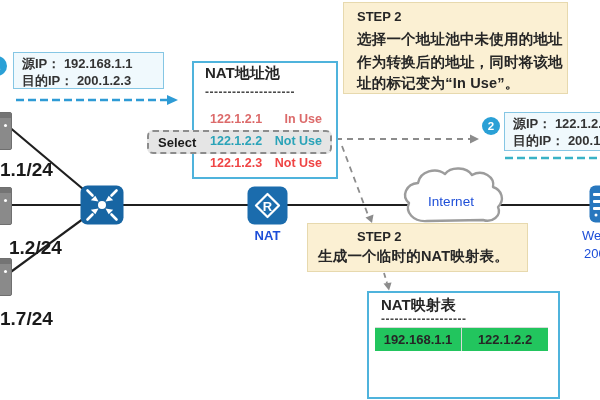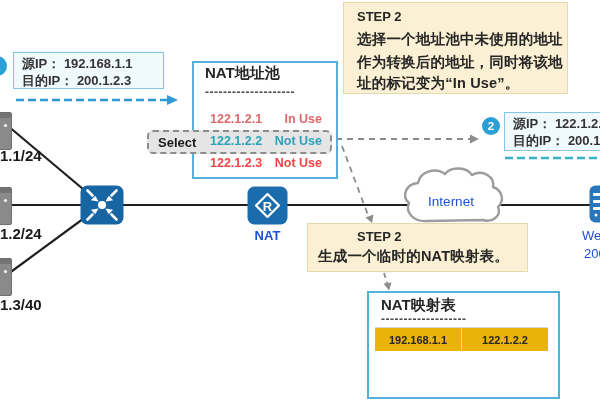--- a/index.html
+++ b/index.html
@@ -38,30 +38,30 @@
   .step-box{
     background:#fbf0d3;border:1px solid #e7d9ae;
   }
   .step-title{font-size:13px;font-weight:700;color:#262626;white-space:nowrap;}
   .step-line{font-size:14.5px;font-weight:600;color:#262626;white-space:nowrap;letter-spacing:0.2px;}
   .host{
     background:#8a8a8a;border:1px solid #6f6f6f;border-radius:2px;overflow:hidden;
   }
   .host .cap{position:absolute;left:0;top:0;width:100%;height:5px;background:#747474;}
   .host .dot{position:absolute;right:4px;top:11px;width:3px;height:3px;background:#ffffff;border-radius:50%;}
-  .host-label{font-size:15px;font-weight:600;color:#1a1a1a;white-space:nowrap;}
+  .host-label{font-size:19px;font-weight:600;color:#1a1a1a;white-space:nowrap;margin-top:12px;}
   .node-label{font-size:13px;color:#1d4ed8;white-space:nowrap;}
   .maptable{width:173px;border-collapse:collapse;table-layout:fixed;}
   .maptable th{
     background:#29a3dc;color:#ffffff;font-size:13px;font-weight:700;
     height:20px;padding:0;text-align:center;border-left:2px solid #ffffff;
   }
   .maptable th:first-child{border-left:none;}
   .maptable td{
-    background:#eab308;color:#262626;font-size:11px;font-weight:600;
+    background:#22c55e;color:#262626;font-size:13px;font-weight:600;
     height:23px;padding:0;text-align:center;
     border-top:1px solid #d9d9d9;border-left:1px solid #d9d9d9;
   }
   .maptable td:first-child{border-left:none;}
 </style>
 </head>
 <body>
 
 <svg class="abs" style="left:0;top:0;" width="600" height="400" viewBox="0 0 600 400">
 
@@ -107,28 +107,28 @@
     <div class="dot"></div>
 
 </div>
 <div class="abs host-label" style="left:0;top:147px;">1.1/24</div>
 
 <div class="abs host" style="left:-17px;top:187px;width:27px;height:36px;">
   <div class="cap"></div>
     <div class="dot"></div>
 
 </div>
-<div class="abs host-label" style="left:0;top:225px;text-align:center;">1.2/24</div>
+<div class="abs host-label" style="left:9px;top:225px;text-align:center;">1.2/24</div>
 
 <div class="abs host" style="left:-17px;top:258px;width:27px;height:36px;">
   <div class="cap"></div>
     <div class="dot"></div>
 
 </div>
-<div class="abs host-label" style="left:0;top:296px;">1.3/40</div>
+<div class="abs host-label" style="left:0;top:296px;">1.7/24</div>
 
 <svg class="abs" style="left:80px;top:185px;" width="44" height="40" viewBox="0 0 44 40">
   <rect x="0.5" y="0.5" width="43" height="39" rx="7" fill="#1765a3"></rect>
   <circle cx="22" cy="20" r="4" fill="#ffffff"></circle>
   <g fill="#ffffff" stroke="#ffffff" stroke-width="2.6" stroke-linecap="round">
     <line x1="7.5" y1="5.5" x2="12.5" y2="10.5"></line>
     <line x1="36.5" y1="5.5" x2="31.5" y2="10.5"></line>
     <line x1="7.5" y1="34.5" x2="12.5" y2="29.5"></line>
     <line x1="36.5" y1="34.5" x2="31.5" y2="29.5"></line>
   </g>

